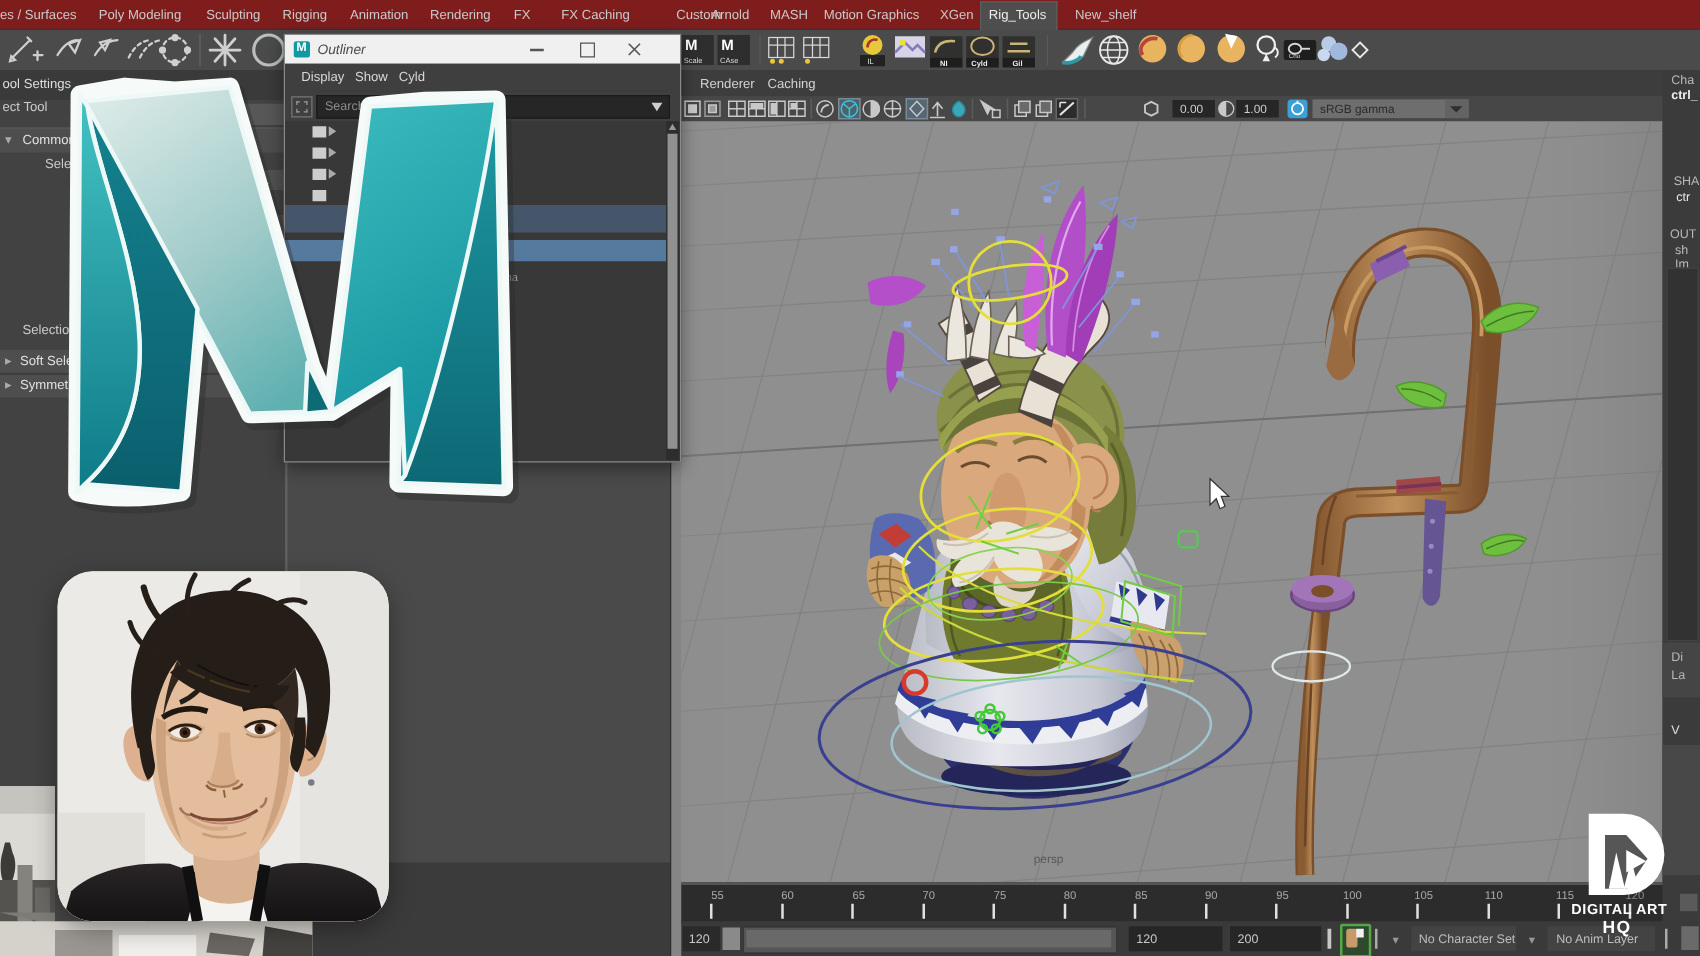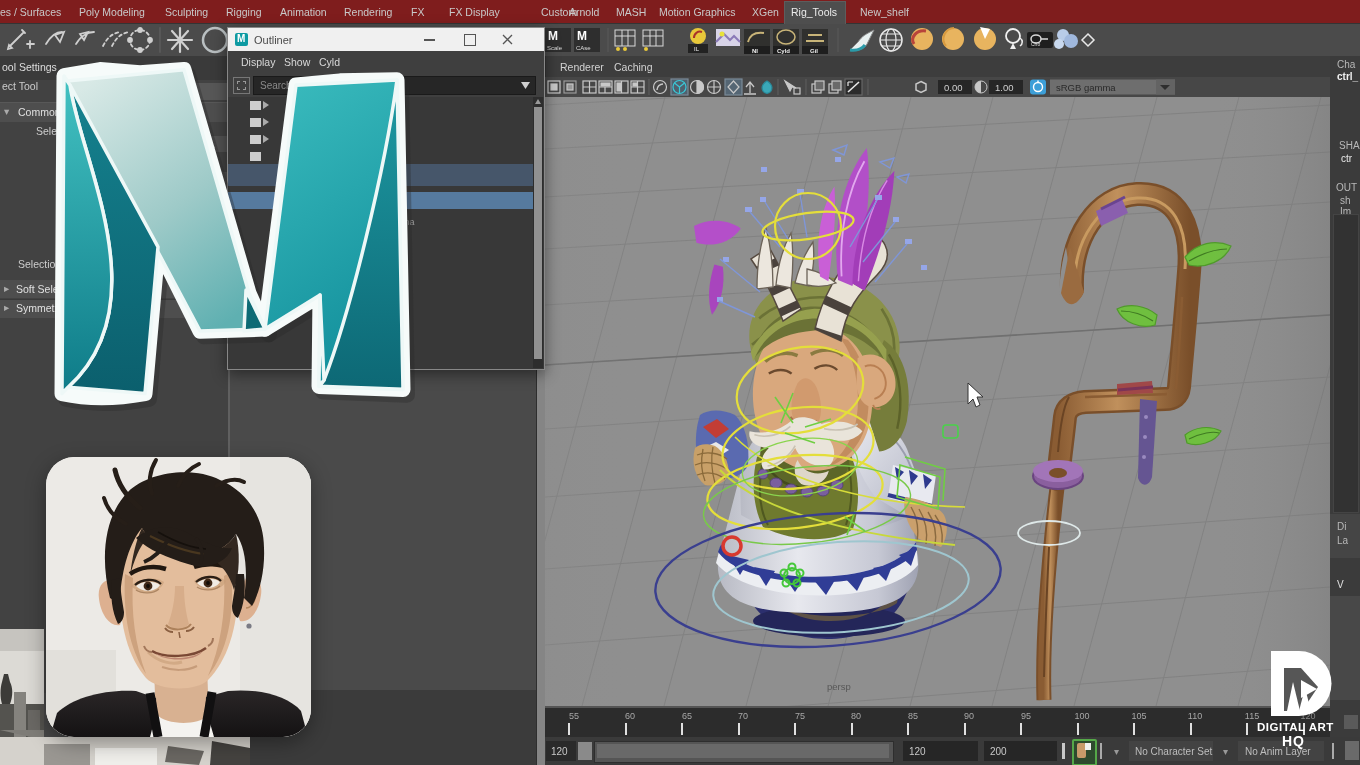--- a/index.html
+++ b/index.html
@@ -13,21 +13,21 @@
 <div id="stage">
 
   <div class="abs" id="tabrow" style="left:0;top:0;width:1360px;height:23px;background:#7f1d1d;border-bottom:1px solid #343434;font-size:10.5px;color:#c9c9c9;">
     <span class="txt" style="left:0px;top:6px;">es / Surfaces</span>
     <span class="txt" style="left:79px;top:6px;">Poly Modeling</span>
     <span class="txt" style="left:165px;top:6px;">Sculpting</span>
     <span class="txt" style="left:226px;top:6px;">Rigging</span>
     <span class="txt" style="left:280px;top:6px;">Animation</span>
     <span class="txt" style="left:344px;top:6px;">Rendering</span>
     <span class="txt" style="left:411px;top:6px;">FX</span>
-    <span class="txt" style="left:449px;top:6px;">FX Display</span>
+    <span class="txt" style="left:449px;top:6px;">FX Caching</span>
     <span class="txt" style="left:541px;top:6px;">Custom</span>
     <span class="txt" style="left:569px;top:6px;">Arnold</span>
     <span class="txt" style="left:616px;top:6px;">MASH</span>
     <span class="txt" style="left:659px;top:6px;">Motion Graphics</span>
     <span class="txt" style="left:752px;top:6px;">XGen</span>
     <span class="abs" style="left:784px;top:1px;width:60px;height:22px;background:#4e4e4e;border:1px solid #5d5d5d;border-bottom:none;"></span>
     <span class="txt" style="left:791px;top:6px;color:#ececec;">Rig_Tools</span>
     <span class="txt" style="left:860px;top:6px;">New_shelf</span>
   </div>
 
@@ -589,21 +589,21 @@
     <div class="abs" style="left:787px;top:6px;width:2px;height:16px;background:#aaa;"></div>
     <div class="abs" style="left:800px;top:4px;width:14px;height:19px;background:#6a6a6a;"></div>
   </div>
 
   <div class="abs" id="outliner" style="left:227px;top:27px;width:316px;height:341px;box-shadow:0 4px 14px rgba(0,0,0,0.45);border:1px solid #888;background:#383838;">
 
     <div class="abs" style="left:0;top:0;width:316px;height:23px;background:#f0f0f0;">
       <div class="abs" style="left:7px;top:5px;width:13px;height:13px;background:#0d9aa2;border-radius:2px;">
         <span class="txt" style="left:2px;top:0px;color:#fff;font-size:10px;font-weight:bold;">M</span>
       </div>
-      <span class="txt" style="left:26px;top:6px;font-size:11px;color:#4a4a4a;">Outliner</span>
+      <span class="txt" style="left:26px;top:6px;font-size:11px;color:#4a4a4a;font-style:italic;">Outliner</span>
       <div class="abs" style="left:196px;top:11px;width:11px;height:1.5px;background:#555;"></div>
       <div class="abs" style="left:236px;top:6px;width:10px;height:10px;border:1.2px solid #555;"></div>
       <svg class="abs" style="left:274px;top:6px;" width="11" height="11">
           <path d="M1,1 L10,10 M10,1 L1,10" stroke="#555" stroke-width="1.3"></path>
         </svg>
     </div>
 
     <div class="abs" style="left:0;top:23px;width:316px;height:22px;background:#3f3f3f;font-size:10.5px;color:#d8d8d8;">
       <span class="txt" style="left:13px;top:5px;">Display</span>
       <span class="txt" style="left:56px;top:5px;">Show</span>

